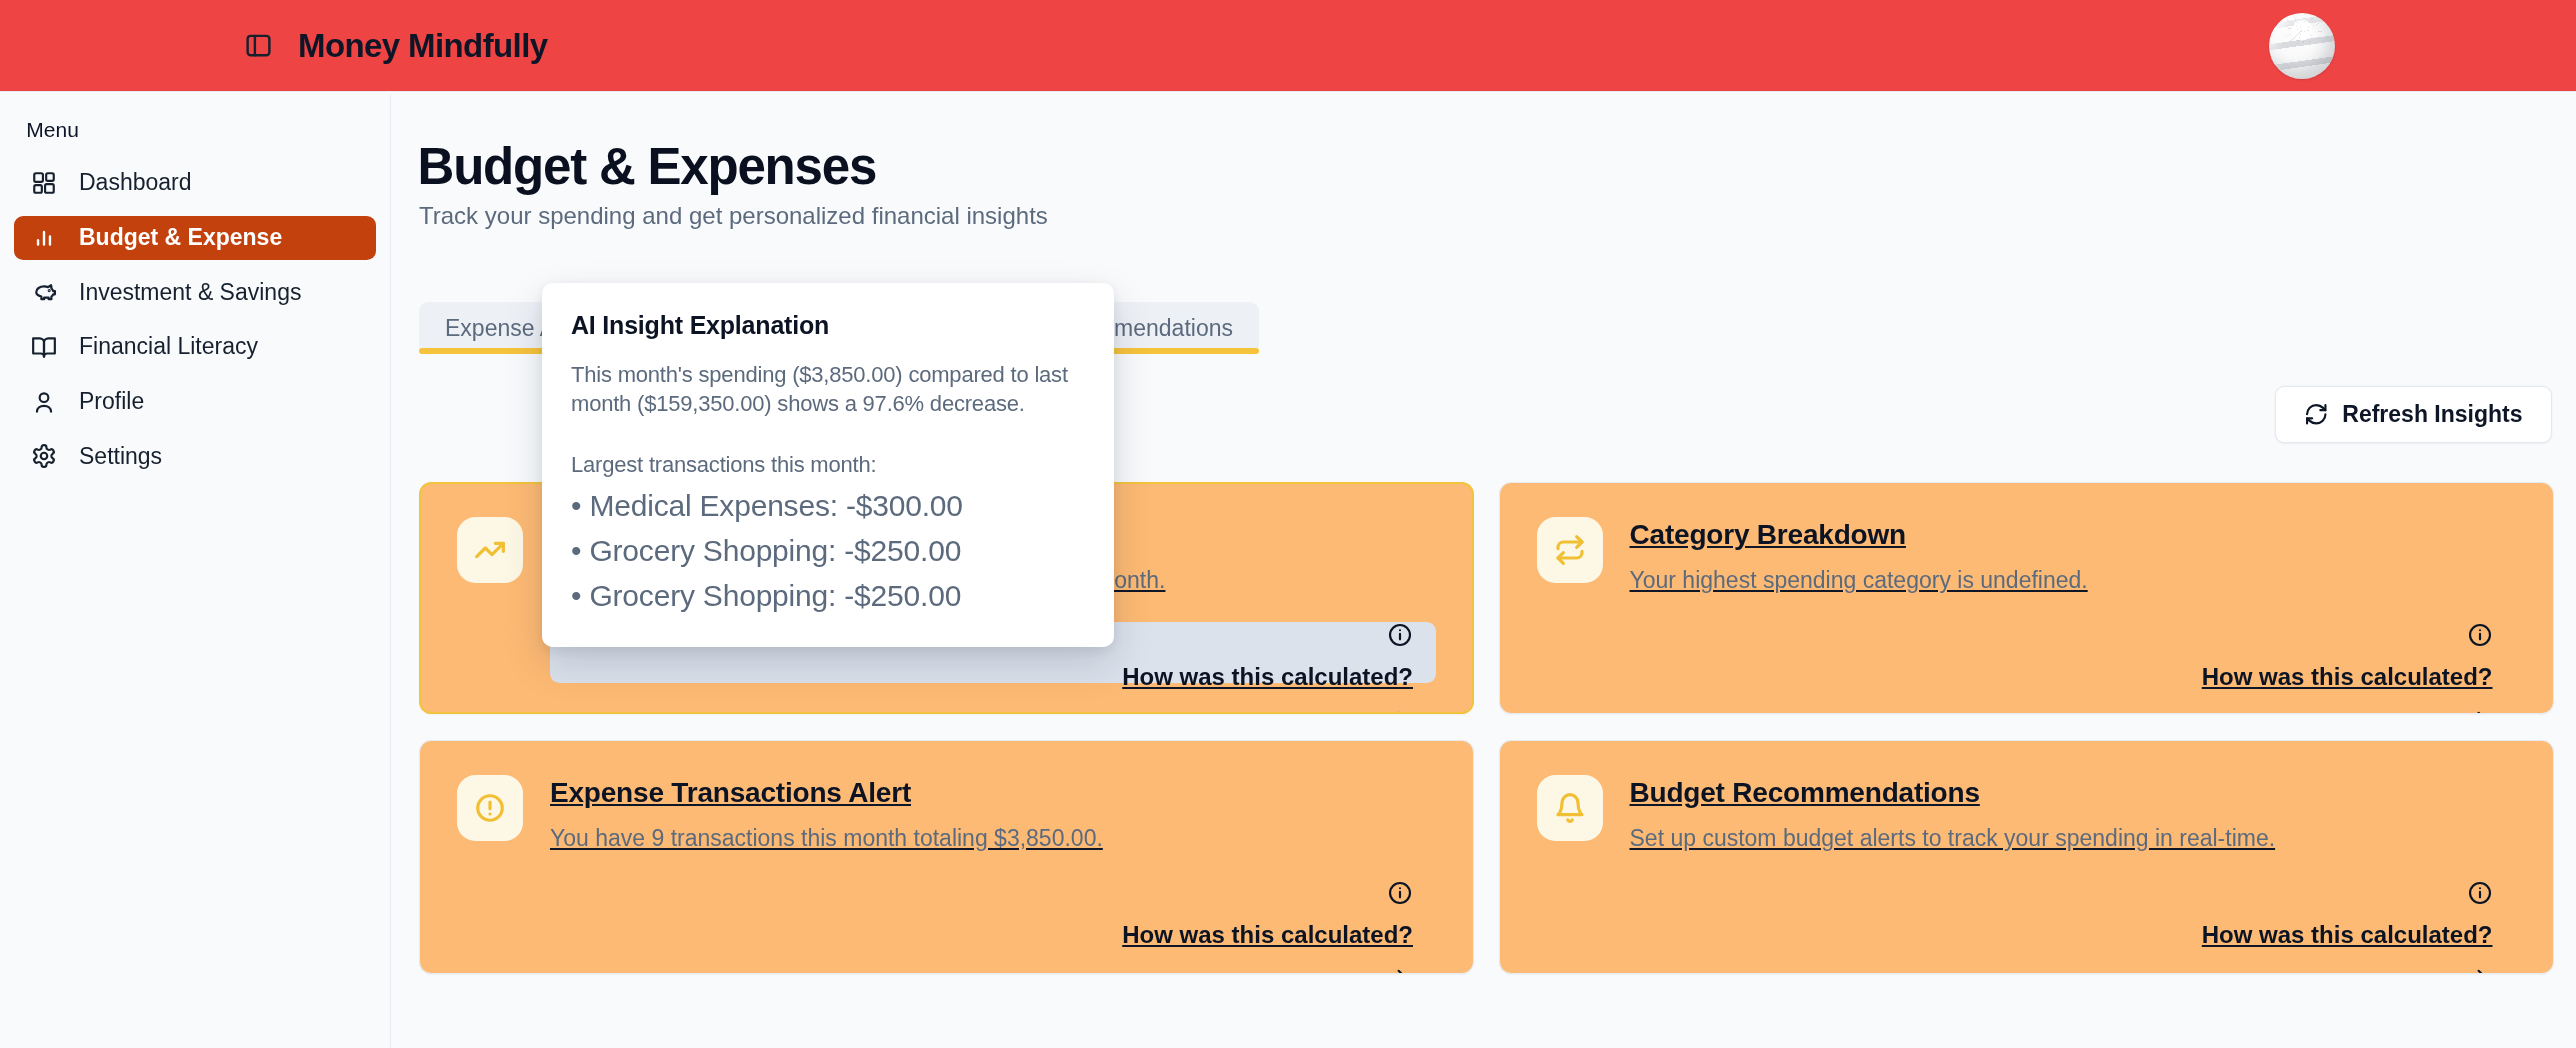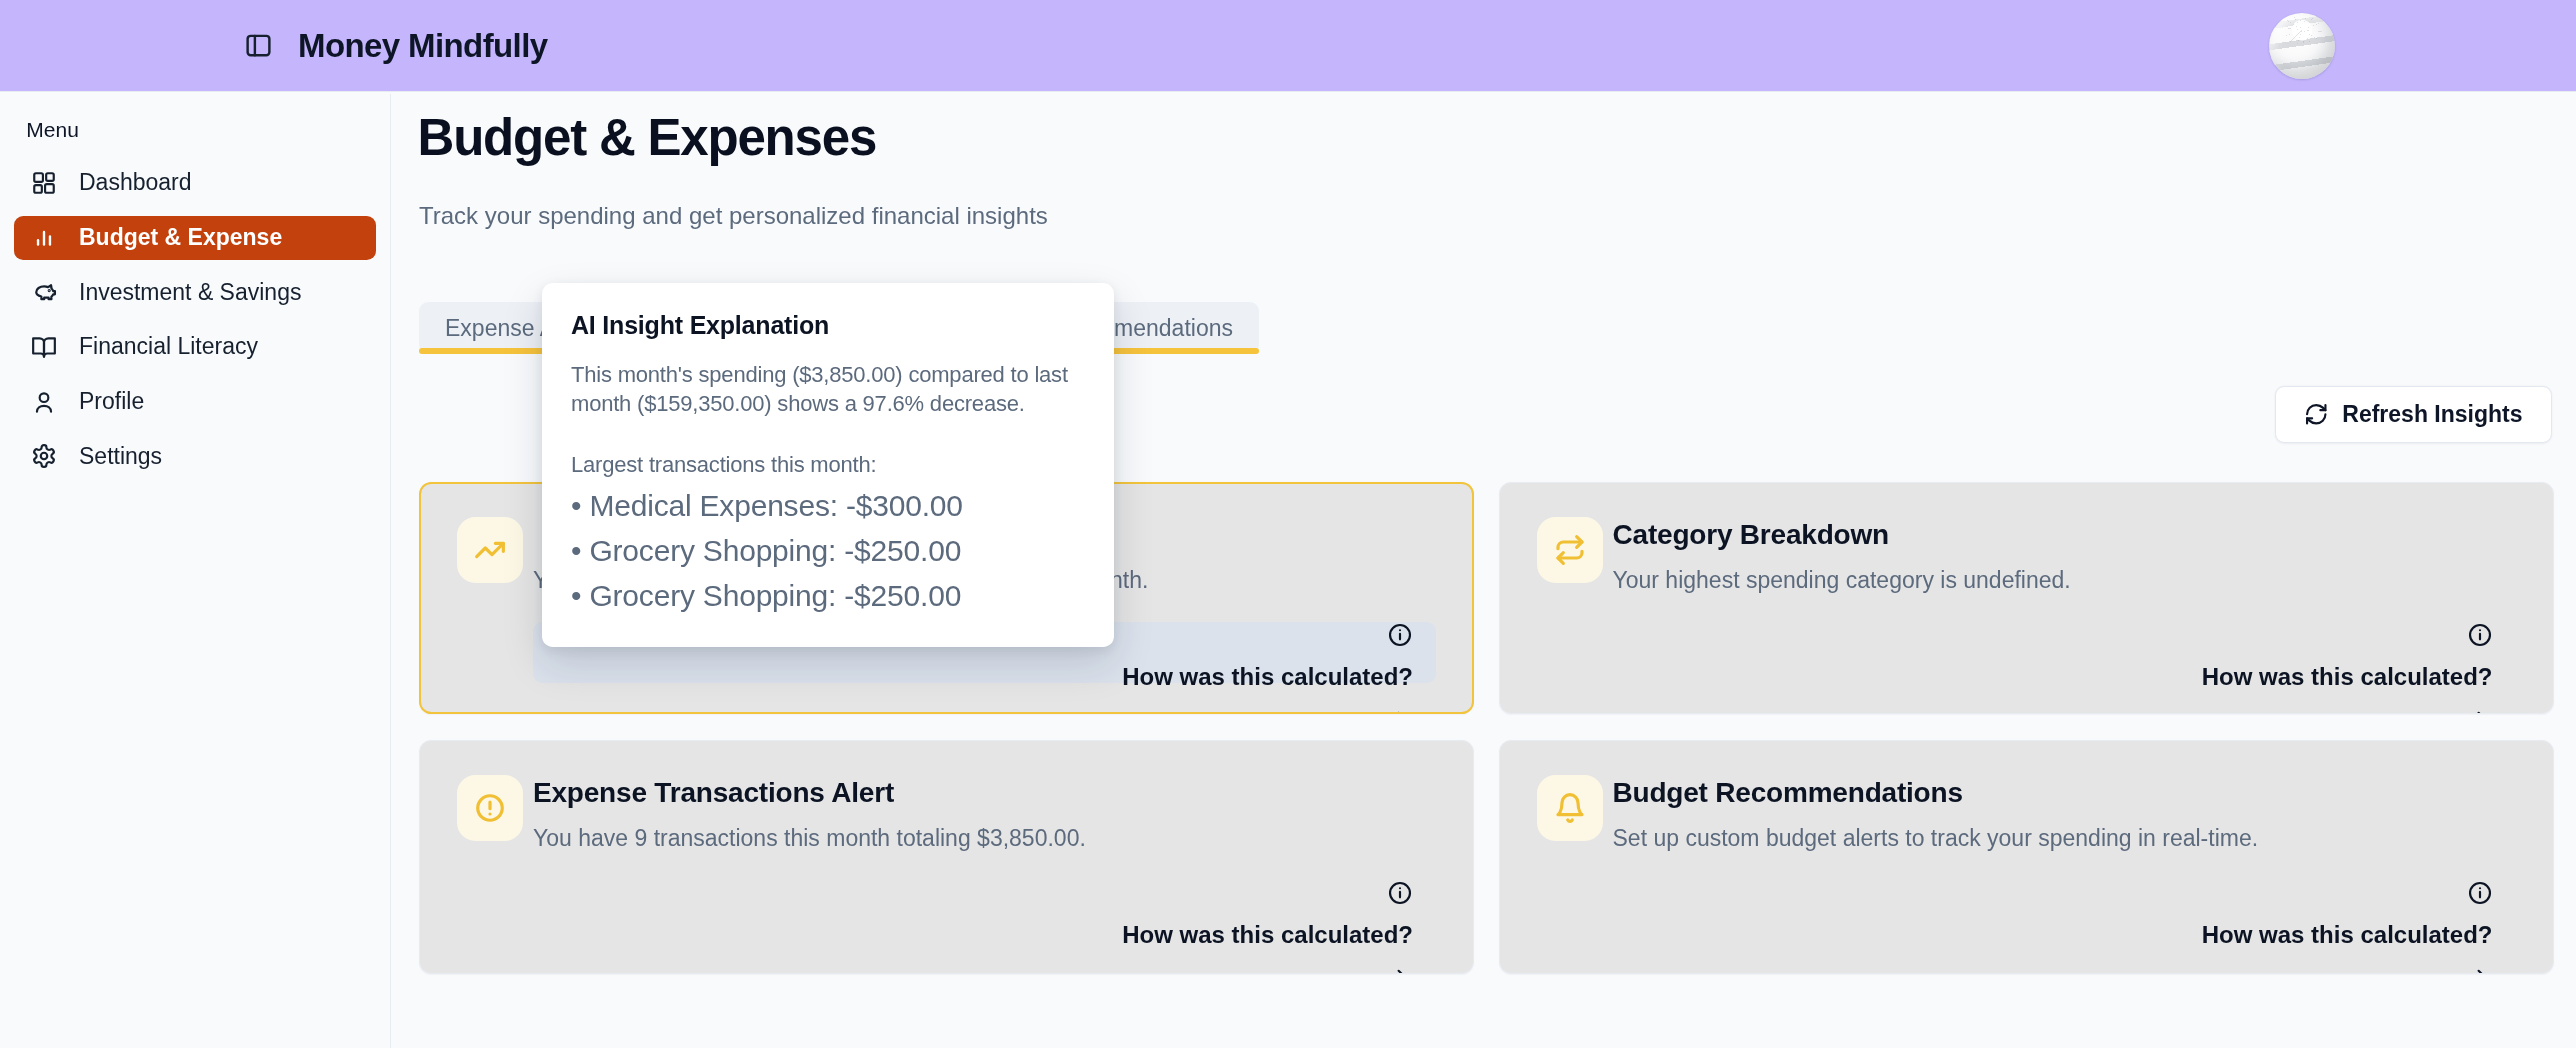--- a/index.html
+++ b/index.html
@@ -10,21 +10,21 @@
     color:#0f1628;
     overflow:hidden;
   }
   #app { position:relative; width:2576px; height:1049px; }
 
   
   .app-header {
     position:absolute; top:0; left:0; width:2576px; height:92px;
     border-bottom:1.5px solid #e7ebf2;
     display:flex; align-items:center;
-    background:#c4b5fd;
+    background:#ef4444;
     z-index:10;
   }
   .panel-toggle {
     margin-left:235px; width:46px; height:46px; border:none; background:transparent;
     display:flex; align-items:center; justify-content:center; cursor:pointer; color:#16202e;
   }
   .app-title { margin-left:17px; font-size:33px; font-weight:800; letter-spacing:-0.6px; color:#0d1527; }
   .avatar {
     margin-left:auto; margin-right:241px;
     width:66px; height:66px; border-radius:50%; position:relative; overflow:hidden; cursor:pointer;
@@ -49,21 +49,21 @@
   .nav-item {
     height:44px; border-radius:9.2px; display:flex; align-items:center;
     padding-left:17px; margin-bottom:10.7px; cursor:pointer;
     font-size:23px; color:#16202e;
   }
   .nav-item .nav-ico { width:28px; height:28px; margin-right:20px; flex:none; display:flex; align-items:center; }
   .nav-item.active { background:#c2410c; color:#ffffff; font-weight:700; }
 
   
   .main { position:absolute; left:393px; top:94px; width:2183px; height:955px; }
-  .page-title { position:absolute; left:24.5px; top:14px; font-size:51px; font-weight:800; letter-spacing:-1.2px; color:#0a101f;text-align:center; }
+  .page-title { position:absolute; left:24.5px; top:43px; font-size:51px; font-weight:800; letter-spacing:-1.2px; color:#0a101f;text-align:center; }
   .page-subtitle { position:absolute; left:26px; top:108px; font-size:24px; color:#5c6a7d; }
 
   .tabbar {
     position:absolute; left:26px; top:208px; width:840px; height:52px;
     background:#edf1f6; border-radius:9.2px; display:flex; align-items:center;
   }
   .tab { font-size:23px; color:#5c6a7d; padding:0 26px; cursor:pointer; white-space:nowrap; }
   .tab-spacer { flex:1; }
   .tab-underline { position:absolute; left:0; right:0; bottom:0; height:6.1px; border-radius:4.6px; background:#f6c33c; }
 
@@ -74,23 +74,24 @@
     font-family:inherit; font-size:23px; font-weight:600; color:#0d1527; cursor:pointer;
     box-shadow:0 0.8px 2.3px rgba(15,23,42,0.06);
   }
 
   .cards {
     position:absolute; left:26px; top:388px;
     display:grid; grid-template-columns:1055px 1055px; grid-template-rows:232px 234px;
     column-gap:24.5px; row-gap:26px;
   }
   .card {
-    background:#e5e5e5; border:1.5px solid #e7ebf2; border-radius:12.3px;
-    padding:34px 37px 0 37px; display:flex; gap:10px; overflow:hidden;
+    background:#fdba74; border:1.5px solid #e7ebf2; border-radius:12.3px;
+    padding:34px 37px 0 37px; display:flex; gap:27px; overflow:hidden;
     box-shadow:0 0.8px 1.5px rgba(15,23,42,0.04);
+    text-decoration:underline;
   }
   .card.accent { border:2.3px solid #f2c43d; padding:33px 36px 0 36px; }
   .icon-box {
     width:66px; height:66px; border-radius:18.4px; flex:none;
     background:#fdf8e6; color:#f0bf34;
     display:flex; align-items:center; justify-content:center;
   }
   .card-content { flex:1; min-width:0; }
   .card-title { font-size:28px; font-weight:700; color:#0c1424; min-height:35px; line-height:35px; letter-spacing:-0.2px; }
   .card-desc { margin-top:14px; font-size:23px; color:#5c6a7d; line-height:1.3; min-height:30px; }

